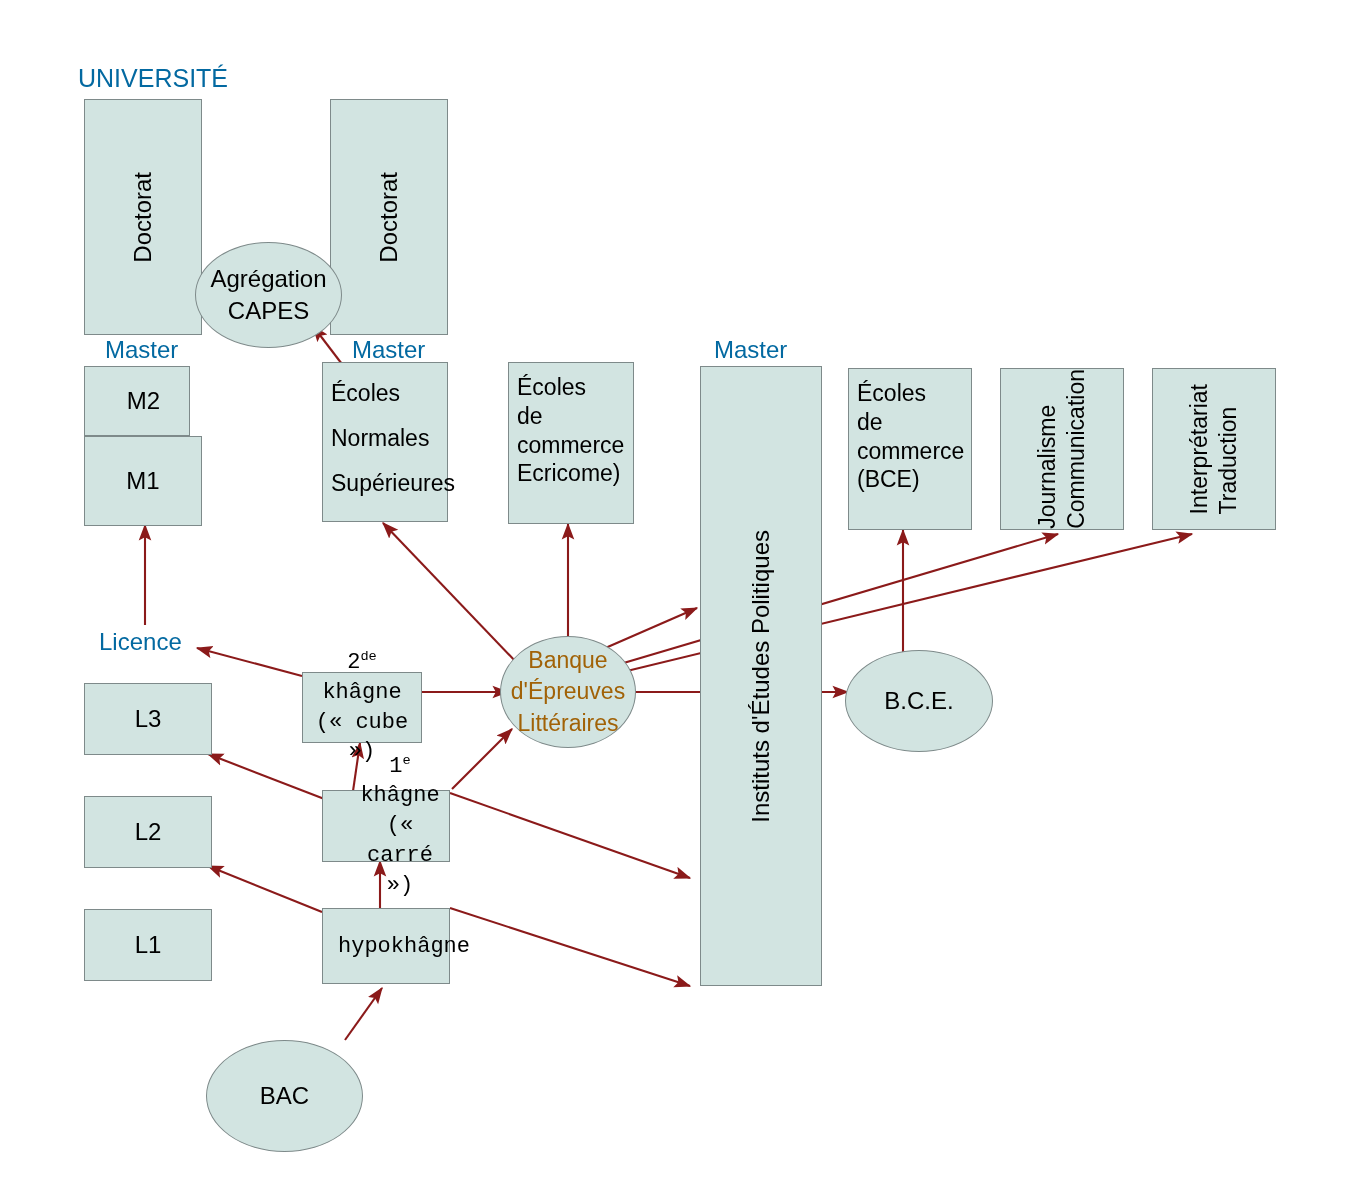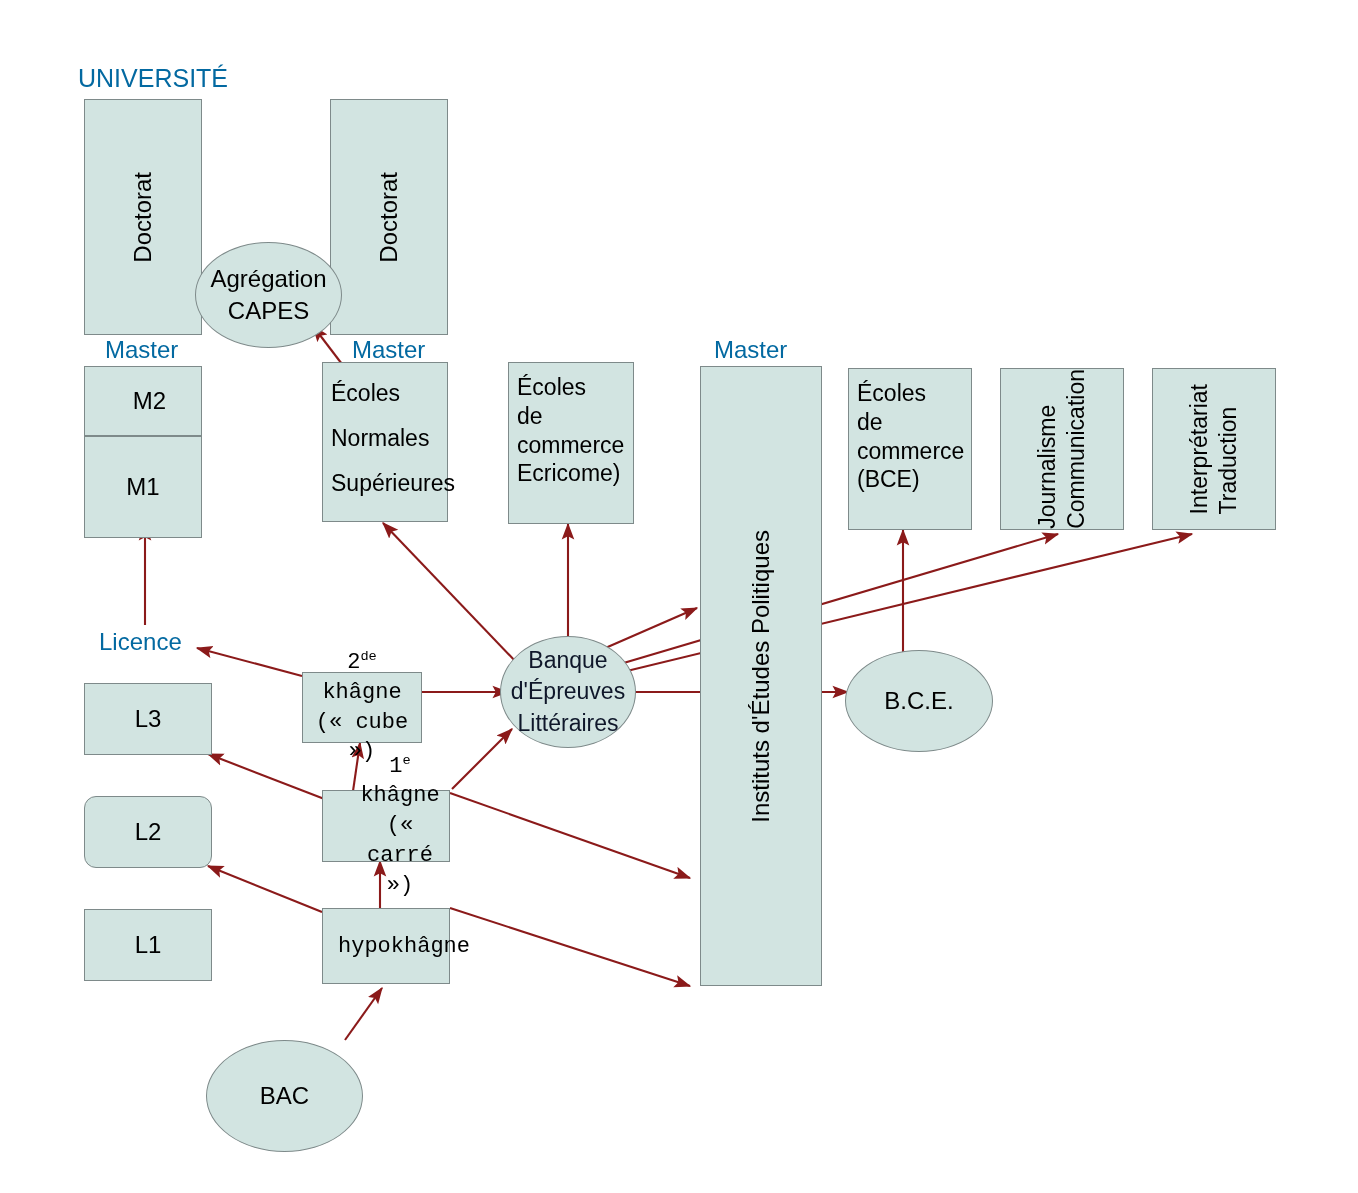--- a/index.html
+++ b/index.html
@@ -63,21 +63,21 @@
     line-height: 1.95;
   }
   .pad-tight {
     padding: 10px 4px 4px 8px;
     line-height: 1.25;
   }
   .f22 { font-size: 22px; font-family: Liberation Mono, monospace; }
   .f23 { font-size: 23px; }
   .f24 { font-size: 24px; }
   .f25 { font-size: 25px; }
-  .red { color: #0f172a; }
+  .red { color: #a16207; }
   sup.sm { font-size: 0.62em; vertical-align: super; line-height: 0; }
   .m-split {
     position: absolute;
     left: 0; right: 0;
     height: 0;
     border-top: 1px solid #7e8a8a;
   }
   .stack {
     display: flex;
     flex-direction: column;
@@ -139,25 +139,25 @@
     <span class="vert f24">Doctorat</span>
   </div>
 
   <div class="node ellipse" style="left:195px; top:242px; width:147px; height:106px;">
     <span class="stack f24">
       <span>Agrégation</span>
       <span>CAPES</span>
     </span>
   </div>
 
-  <div class="node boxcenter" style="left:84px; top:366px; width:118px; height:70px;padding-left:13px;">
+  <div class="node boxcenter" style="left:84px; top:366px; width:106px; height:70px;padding-left:13px;">
     <span class="f24">M2</span>
   </div>
 
-  <div class="node boxcenter" style="left:84px; top:436px; width:118px; height:102px; border-top:none;">
+  <div class="node boxcenter" style="left:84px; top:436px; width:118px; height:90px; border-top:none;">
     <span class="f24">M1</span>
   </div>
   <div class="m-split" style="left:84px; top:436px; width:118px;"></div>
 
   <div class="node lines-left pad" style="left:322px; top:362px; width:126px; height:160px; display:block;">
     <div class="f23">Écoles</div>
     <div class="f23">Normales</div>
     <div class="f23">Supérieures</div>
   </div>
 
@@ -190,21 +190,21 @@
     <span class="vert f23" style="line-height:1.25; text-align:left;">
       <span>Interprétariat</span><br>
       <span>Traduction</span>
     </span>
   </div>
 
   <div class="node boxcenter" style="left:84px; top:683px; width:128px; height:72px;">
     <span class="f24">L3</span>
   </div>
 
-  <div class="node boxcenter" style="left:84px; top:796px; width:128px; height:72px;border-radius:12px;">
+  <div class="node boxcenter" style="left:84px; top:796px; width:128px; height:72px;">
     <span class="f24">L2</span>
   </div>
 
   <div class="node boxcenter" style="left:84px; top:909px; width:128px; height:72px;">
     <span class="f24">L1</span>
   </div>
 
   <div class="node boxcenter" style="left:302px; top:672px; width:120px; height:71px;">
     <span class="stack f22">
       <span><span>2</span><sup class="sm">de</sup><span> khâgne</span></span>

